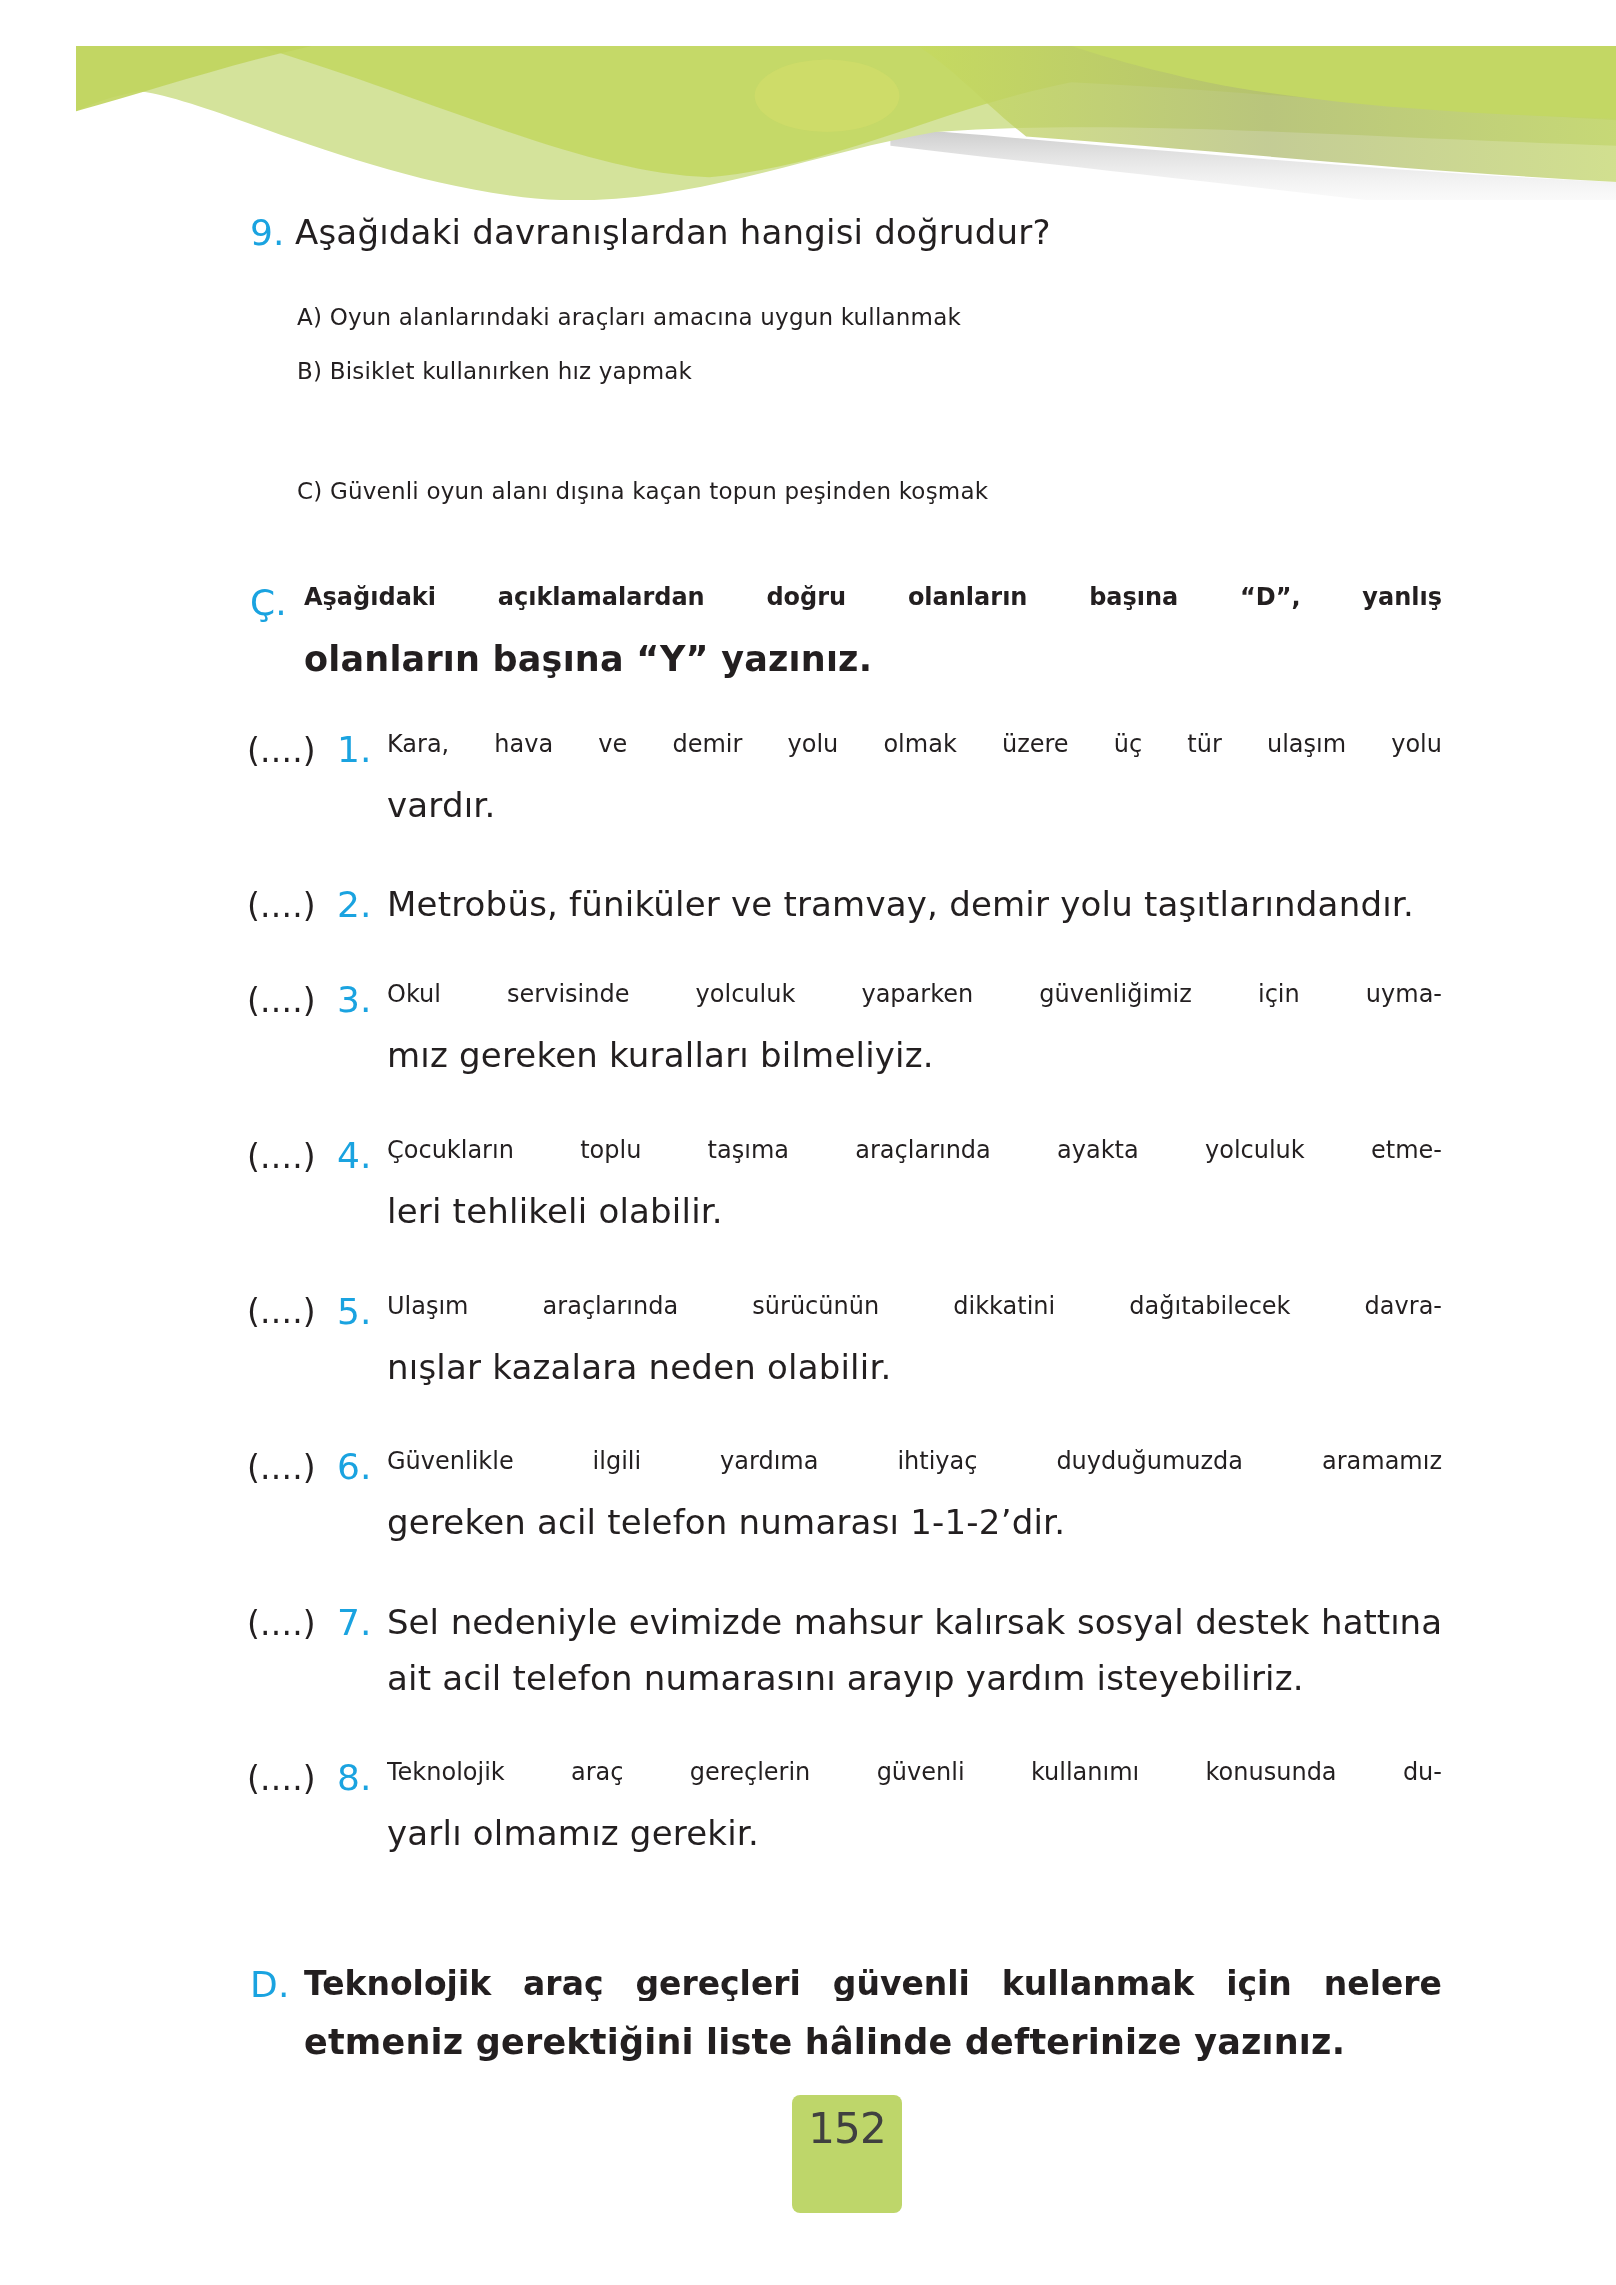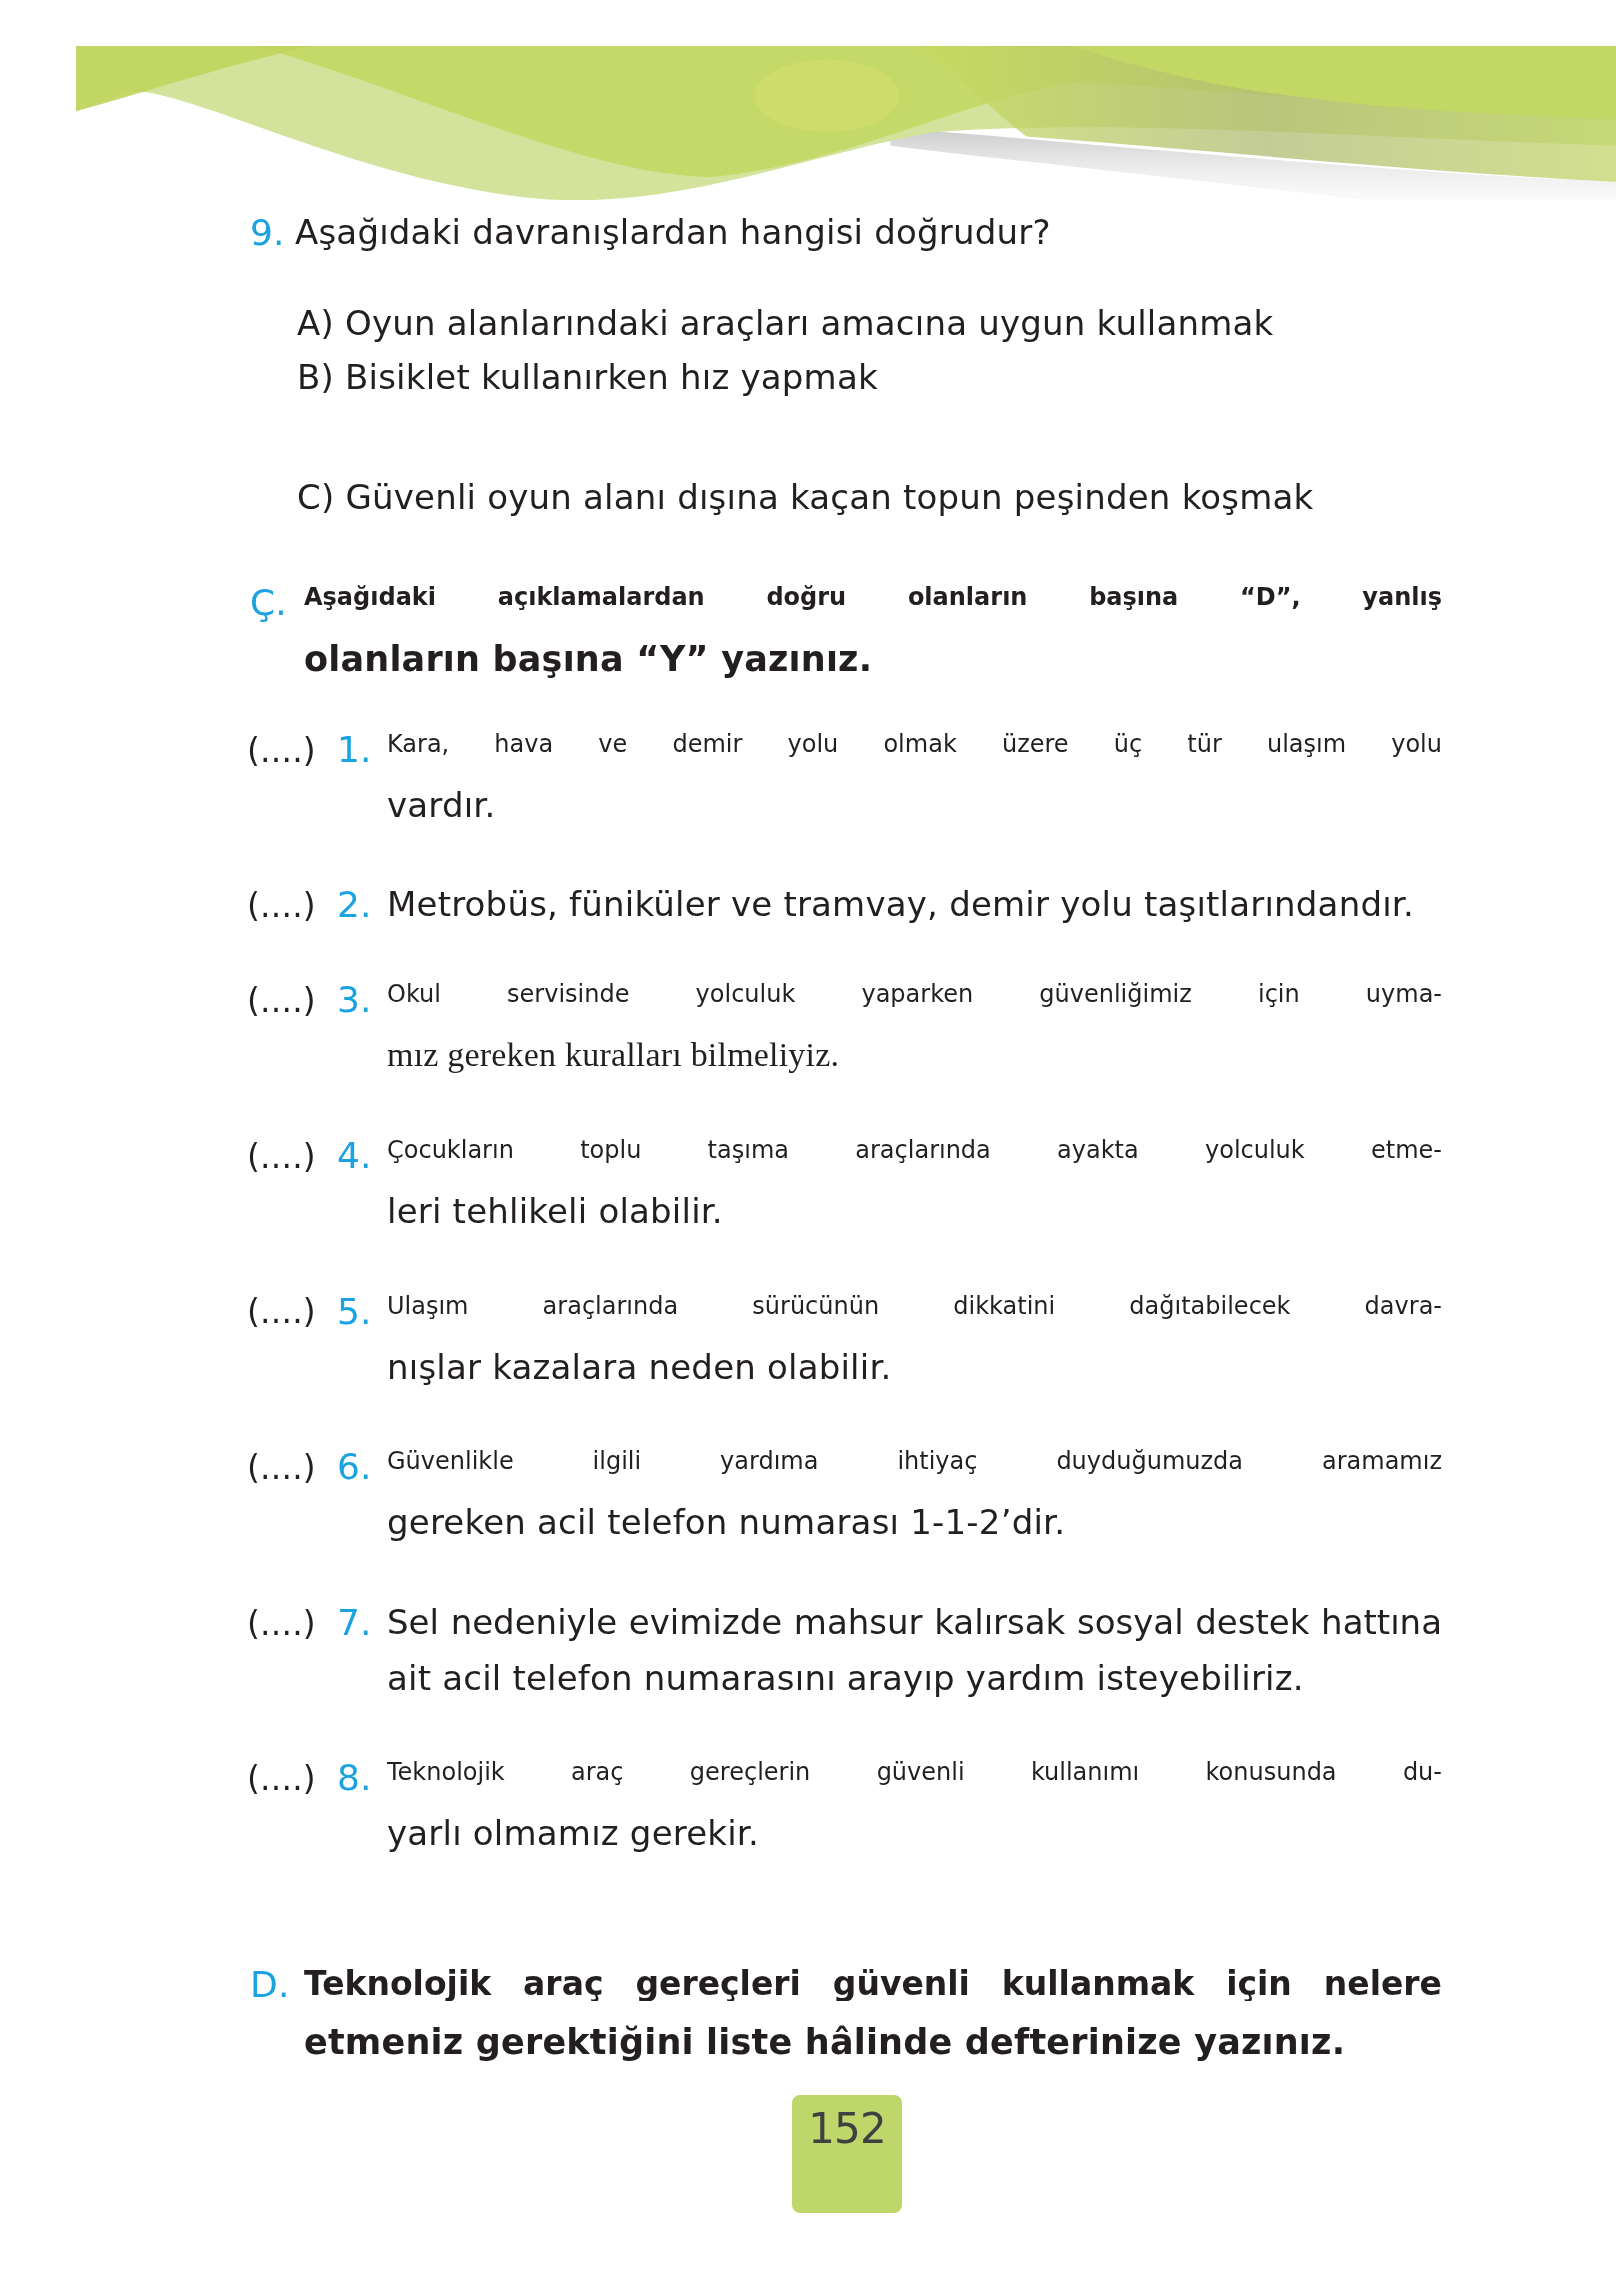--- a/index.html
+++ b/index.html
@@ -40,21 +40,21 @@
       font-size: 34px;
       line-height: 1;
       text-align: justify;
       text-align-last: justify;
       white-space: nowrap;
     }
 
     
     .q9-num { left: 250px; top: 215px; font-size: 36px; }
     .q9-text { left: 295px; top: 215px; font-size: 34px; }
-    .q9-opt { left: 297px; font-size: 34px; }
+    .q9-opt { left: 297px; font-size: 23px; }
 
     
     .sec-letter { left: 250px; font-size: 36px; }
     .sec-text { left: 304px; width: 1138px; font-size: 35px; font-weight: bold; }
 
     
     .item-paren { left: 247px; font-size: 33px; }
     .item-num { left: 337px; font-size: 36px; }
     .item-text { left: 387px; width: 1055px; font-size: 24px; }
     .item-text-last { left: 387px; font-size: 34px; white-space: nowrap; }
@@ -144,21 +144,21 @@
   <div>
     <span class="line item-paren" style="top:889px;">(....)</span>
     <span class="line num item-num" style="top:887px;">2.</span>
     <div class="line item-text-last" style="top:887px;">Metrobüs, füniküler ve tramvay, demir yolu taşıtlarındandır.</div>
   </div>
 
   <div>
     <span class="line item-paren" style="top:984px;">(....)</span>
     <span class="line num item-num" style="top:982px;">3.</span>
     <div class="justify-line item-text" style="top: 982px; white-space: normal; height: 36px; overflow: hidden;">Okul servisinde yolculuk yaparken güvenliğimiz için uyma-</div>
-    <div class="line item-text-last" style="top:1038px;font-family:Liberation Serif, serif;">mız gereken kuralları bilmeliyiz.</div>
+    <div class="line item-text-last" style="top:1038px;">mız gereken kuralları bilmeliyiz.</div>
   </div>
 
   <div>
     <span class="line item-paren" style="top:1140px;">(....)</span>
     <span class="line num item-num" style="top:1138px;">4.</span>
     <div class="justify-line item-text" style="top: 1138px; white-space: normal; height: 36px; overflow: hidden;">Çocukların toplu taşıma araçlarında ayakta yolculuk etme-</div>
     <div class="line item-text-last" style="top:1194px;">leri tehlikeli olabilir.</div>
   </div>
 
   <div>

